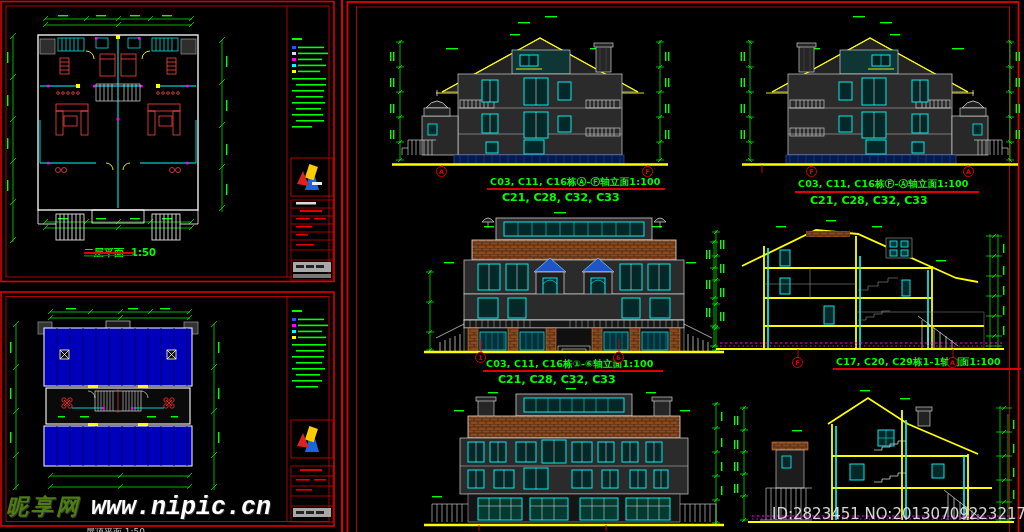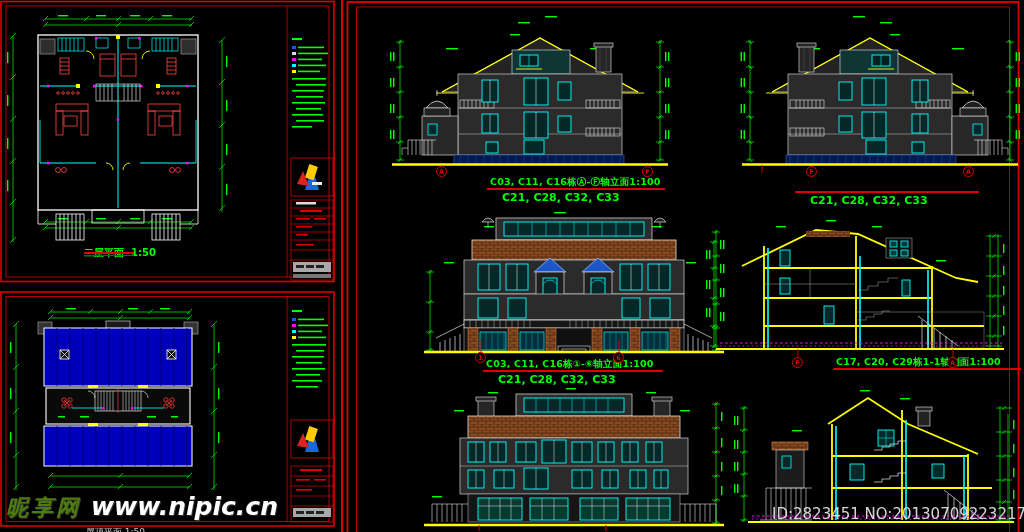--- a/index.html
+++ b/index.html
@@ -10,21 +10,21 @@
   .title1{font-size:9.5px;text-align:left;white-space:nowrap;letter-spacing:.2px;}
   .sub1{font-size:11px;white-space:nowrap;}
   .redline{background:#dd0000;}
   .bubble{position:absolute;width:11px;height:11px;border:1.2px solid #dd0000;border-radius:50%;
           color:#dd0000;font-size:6.5px;line-height:10px;text-align:center;font-weight:bold;
           box-sizing:border-box;background:#000;}
   .planlabel{font-size:10px;white-space:nowrap;margin-top:6px;}
   .wm-brand{font-size:22px;font-weight:bold;font-style:italic;color:#4d7c0f;letter-spacing:3px;
             text-shadow:1px 1px 0 #333;}
   .wm-url{font-size:25px;font-weight:bold;font-style:italic;color:#fff;margin-left:10px;
-          text-shadow:1px 1px 0 #333;}
+          text-shadow:1px 1px 0 #333;font-family:Liberation Mono, monospace;}
   .idtext{font-size:15px;color:#e8e8e8;opacity:.92;white-space:nowrap;}
   .partial{font-size:9px;color:#c8c8c8;white-space:nowrap;}
   svg{display:block;}
 </style>
 </head>
 <body>
 
 <div class="page">
 
   <svg class="abs" style="left:0;top:0" width="336" height="287" viewBox="0 0 336 287">
@@ -659,20 +659,21 @@
       <path d="M20 126H280" stroke="#ff00ff" stroke-width="1.1" stroke-dasharray="2.5,2.5"></path>
       <path d="M20 129H280" stroke="#ff00ff" stroke-width="0.9" stroke-dasharray="1.5,3"></path>
       <line x1="16" y1="132" x2="282" y2="132" stroke="#ffff00" stroke-width="2.2"></line>
     </g>
   </svg>
 
   <div class="abs gtext title1" style="left:490px;top:176px;width:172px;">C03, C11, C16栋Ⓐ-Ⓕ轴立面1:100</div>
   <div class="abs redline" style="left:487px;top:188px;width:178px;height:2px;"></div>
   <div class="abs gtext sub1" style="left:502px;top:191px;">C21, C28, C32, C33</div>
 
+  <div class="abs gtext title1" style="left:798px;top:178px;width:180px;">C03, C11, C16栋Ⓕ-Ⓐ轴立面1:100</div>
   <div class="abs redline" style="left:795px;top:191px;width:184px;height:2px;"></div>
   <div class="abs gtext sub1" style="left:810px;top:194px;">C21, C28, C32, C33</div>
 
   <div class="abs gtext title1" style="left:486px;top:358px;width:172px;">C03, C11, C16栋①-⑥轴立面1:100</div>
   <div class="abs redline" style="left:483px;top:370px;width:180px;height:2px;"></div>
   <div class="abs gtext sub1" style="left:498px;top:373px;">C21, C28, C32, C33</div>
 
   <div class="abs gtext title1" style="left:836px;top:356px;width:186px;">C17, C20, C29栋1-1轴剖面1:100</div>
   <div class="abs redline" style="left:833px;top:368px;width:188px;height:2px;"></div>
 

